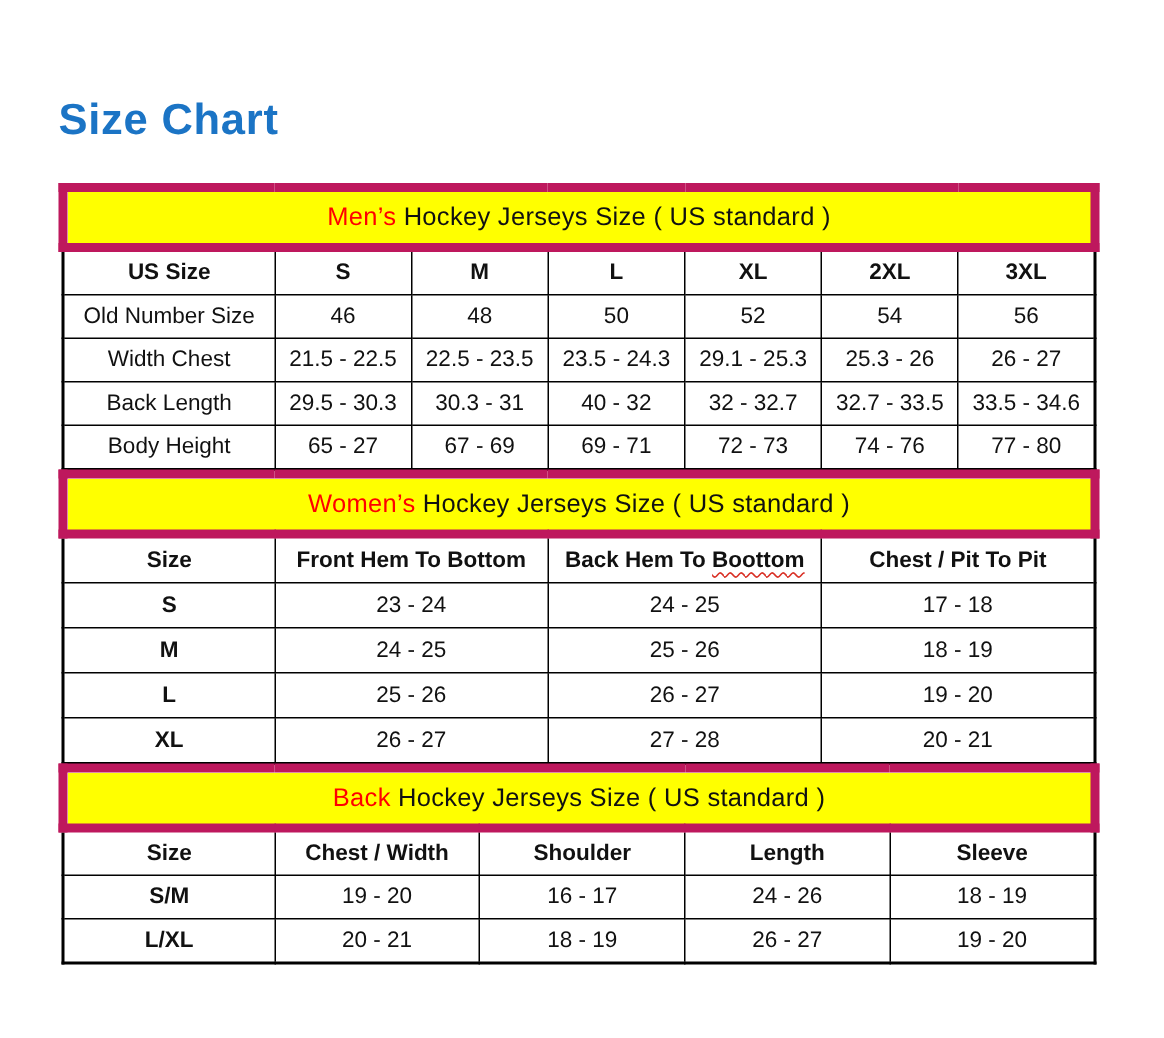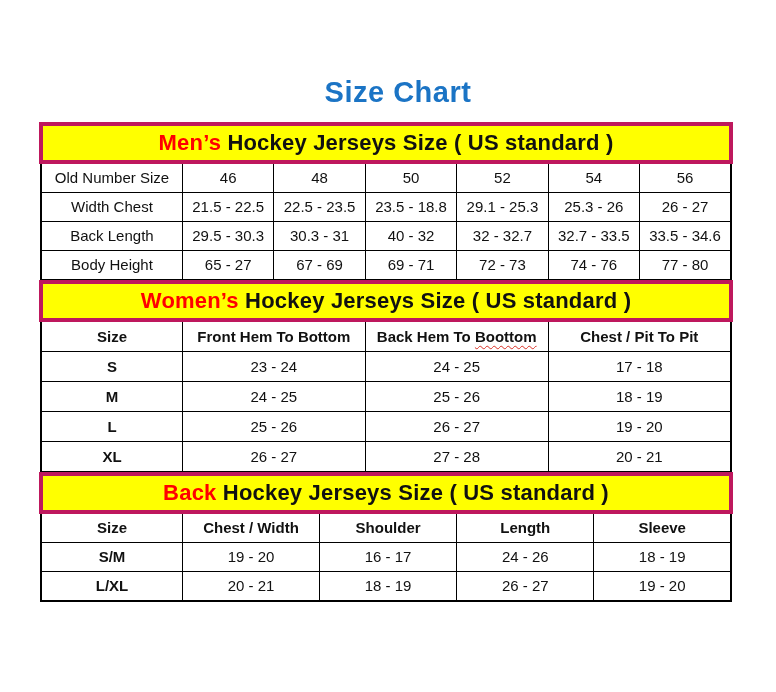--- a/index.html
+++ b/index.html
@@ -17,22 +17,21 @@
   }
   .page {
     position: absolute;
     inset: 0;
   }
   .title {
     position: absolute;
     top: 64px;
     left: 39px;
     width: 694px;
-    margin: 12px;
-    text-align: center;
+    margin: 0;
     font-size: 29px;
     font-weight: bold;
     letter-spacing: 0.5px;
     color: var(--title-blue, #1b74c5);
   }
   .tables {
     position: absolute;
     top: 122px;
     left: 39px;
     width: 694px;
@@ -54,24 +53,24 @@
     font-size: 15px;
     line-height: 1.15;
     height: 26px;
     white-space: nowrap;
     overflow: hidden;
   }
   table.sec-womens td { height: 27px; }
   table.sec-youth  td { height: 26px; }
   table.size-table td.band {
     background: var(--band-yellow, #ffff00);
-    font-weight: bold;
-    font-size: 22px;
+    font-weight: normal;
+    font-size: 17px;
     height: 32px;
-    border: 4px solid #be185d;
+    border: 6px solid #be185d;
     letter-spacing: 0.2px;
   }
   td.band .accent {
     color: var(--accent-red, #ff0000);
   }
   td.header-cell {
     font-weight: bold;
   }
   td.row-label-bold {
     font-weight: bold;
@@ -99,33 +98,42 @@
           <col style="width: 13.25%;">
           <col style="width: 13.25%;">
           <col style="width: 13.25%;">
           <col style="width: 13.25%;">
         </colgroup>
         <tbody>
           <tr>
             <td colspan="7" class="band"><span class="accent">Men’s</span><span> Hockey Jerseys Size ( US standard )</span></td>
           </tr>
           <tr>
+            <td class="header-cell">US Size</td>
+            <td class="header-cell">S</td>
+            <td class="header-cell">M</td>
+            <td class="header-cell">L</td>
+            <td class="header-cell">XL</td>
+            <td class="header-cell">2XL</td>
+            <td class="header-cell">3XL</td>
+          </tr>
+          <tr>
             <td>Old Number Size</td>
             <td>46</td>
             <td>48</td>
             <td>50</td>
             <td>52</td>
             <td>54</td>
             <td>56</td>
           </tr>
           <tr>
             <td>Width Chest</td>
             <td>21.5 - 22.5</td>
             <td>22.5 - 23.5</td>
-            <td>23.5 - 18.8</td>
+            <td>23.5 - 24.3</td>
             <td>29.1 - 25.3</td>
             <td>25.3 - 26</td>
             <td>26 - 27</td>
           </tr>
           <tr>
             <td>Back Length</td>
             <td>29.5 - 30.3</td>
             <td>30.3 - 31</td>
             <td>40 - 32</td>
             <td>32 - 32.7</td>

